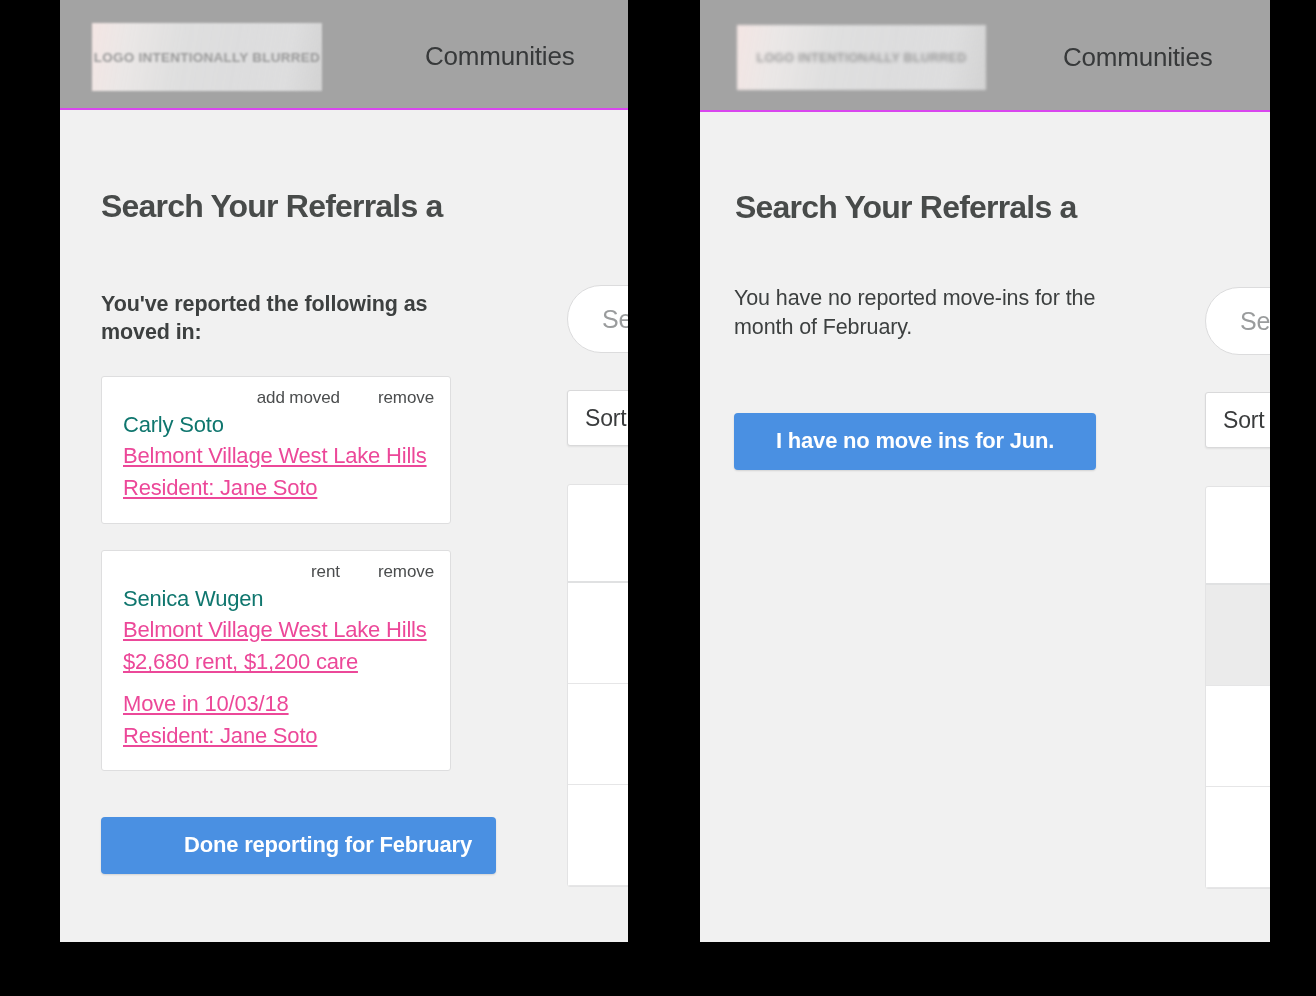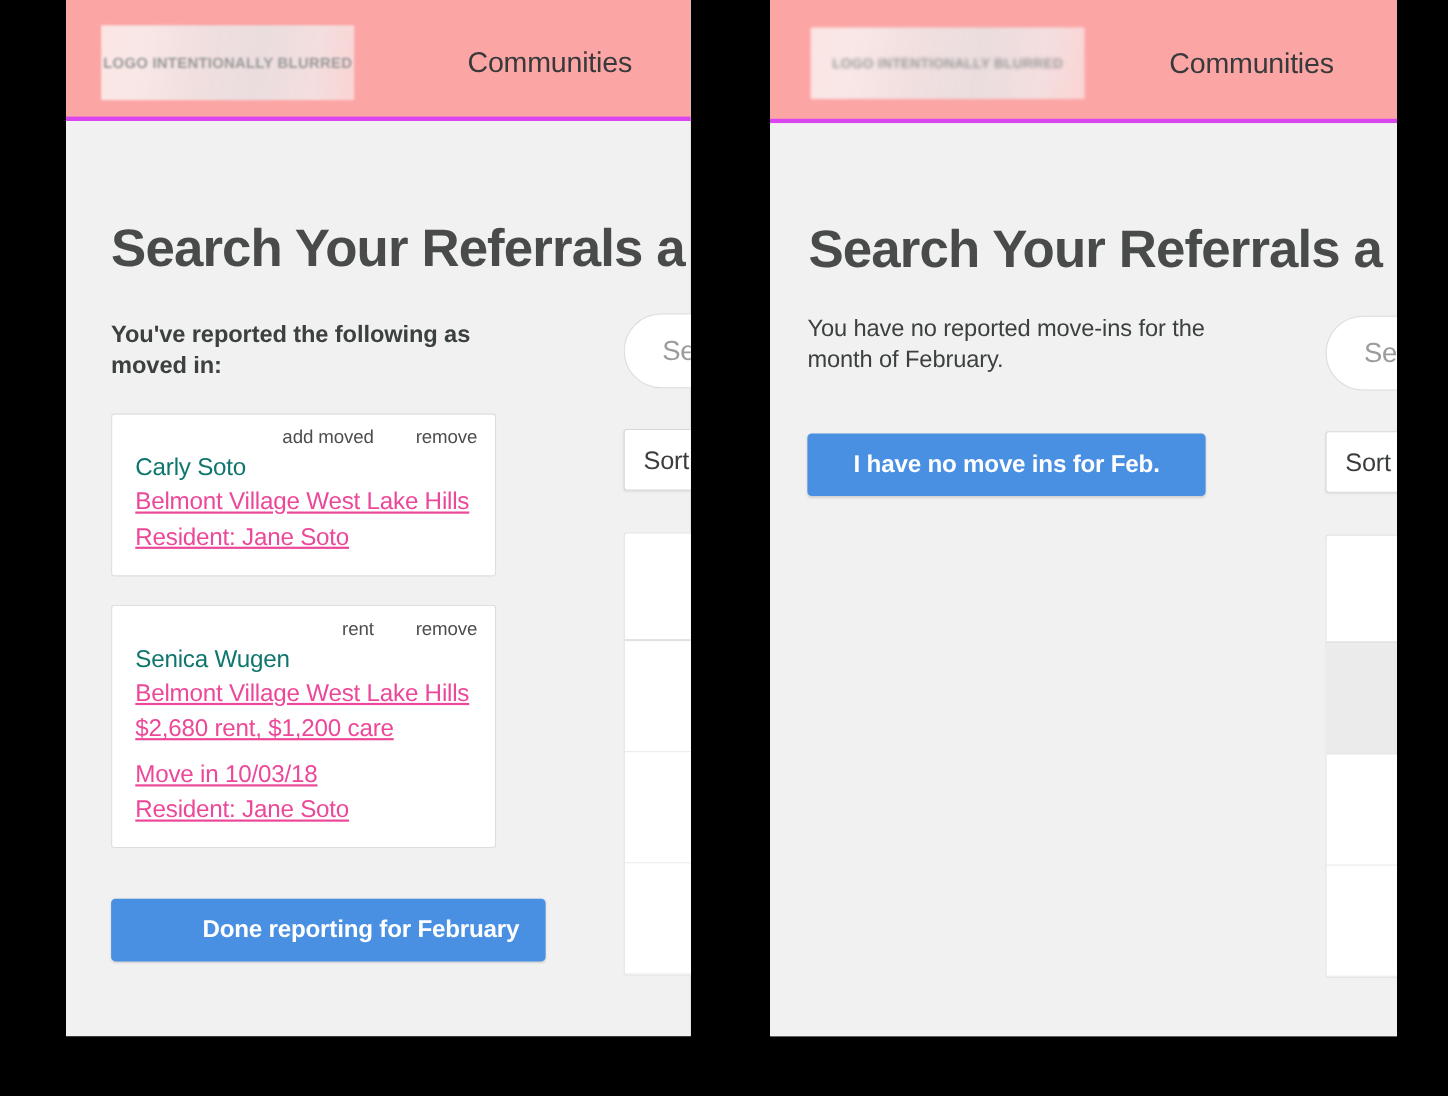--- a/index.html
+++ b/index.html
@@ -24,22 +24,22 @@
     background: #f1f1f1;
     overflow: hidden;
   }
   #panel-left  { left: 60px;  width: 568px; height: 942px; }
   #panel-right { left: 700px; width: 570px; height: 942px; }
 
   
   .site-header {
     position: relative;
     height: 110px;
-    background: #fca5a5;
-    border-bottom: 4px solid #d946ef;
+    background: #a3a3a3;
+    border-bottom: 2px solid #d946ef;
     box-sizing: border-box;
   }
   #panel-right .site-header { height: 112px; }
 
   .logo-blur {
     position: absolute;
     left: 32px;
     top: 23px;
     width: 230px;
     height: 68px;
@@ -91,21 +91,21 @@
   .page-body {
     position: relative;
     height: calc(100% - 110px);
     background: #f1f1f1;
   }
 
   .page-title {
     position: absolute;
     top: 57px;
     left: 41px;
-    font-size: 48px;
+    font-size: 32px;
     font-weight: 700;
     color: #484b4a;
     letter-spacing: -0.8px;
     white-space: nowrap;
   }
   #panel-right .page-title { left: 35px; top: 56px; }
 
   
   .report-col {
     position: absolute;
@@ -121,21 +121,21 @@
     color: #3d4040;
     line-height: 1.32;
     margin: 0 0 29px 0;
     letter-spacing: -0.1px;
   }
   .report-note {
     font-size: 21.5px;
     font-weight: 400;
     color: #3d4040;
     line-height: 1.36;
-    margin: 0 0 52px 0;
+    margin: 0 0 71px 0;
     letter-spacing: -0.1px;
   }
 
   
   .movein-card {
     position: relative;
     background: #ffffff;
     border: 1px solid #dededf;
     border-radius: 3px;
     padding: 11px 16px 18px 21px;
@@ -344,21 +344,21 @@
     </div>
     <a class="nav-link">Communities</a>
   </div>
 
   <div class="page-body">
 
     <h1 class="page-title">Search Your Referrals a</h1>
 
     <div class="report-col">
       <p class="report-note">You have no reported move-ins for the month of February.</p>
-      <button class="btn-primary" id="btn-no-movein">I have no move ins for Feb.</button>
+      <button class="btn-primary" id="btn-no-movein">I have no move ins for Jun.</button>
     </div>
 
     <div class="search-col">
       <input class="search-pill" type="text" placeholder="Se" style="">
 
       <select class="sort-select">
         <option>Sort</option>
       </select>
 
       <div class="results-table">

